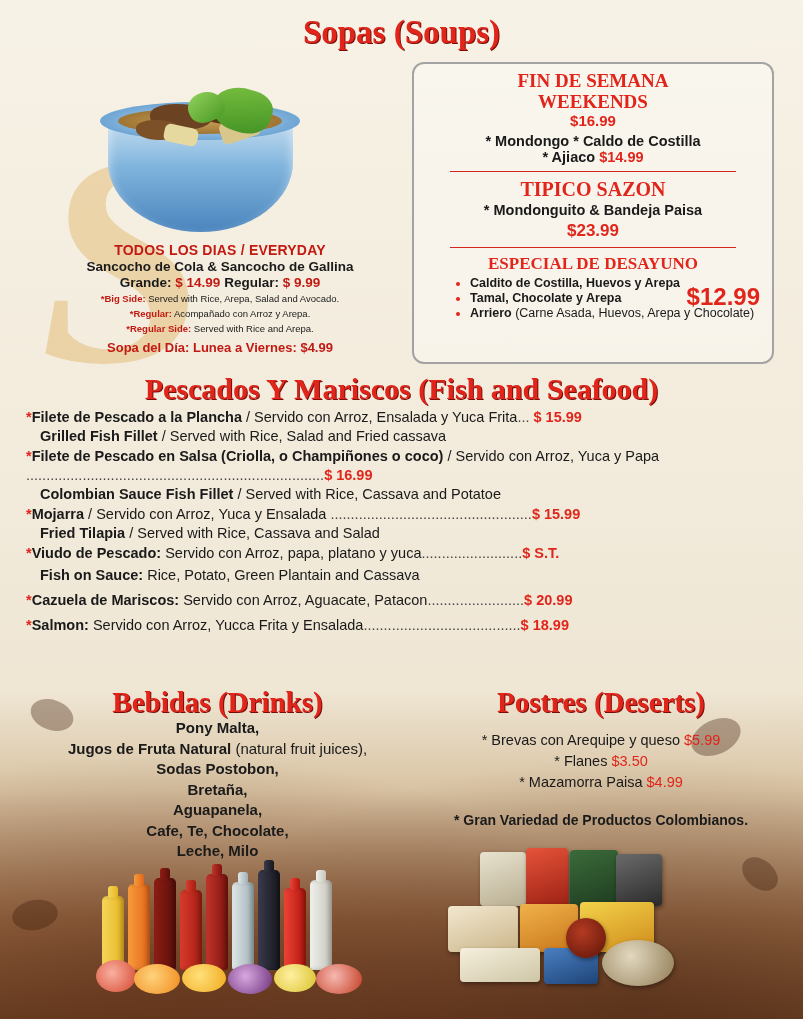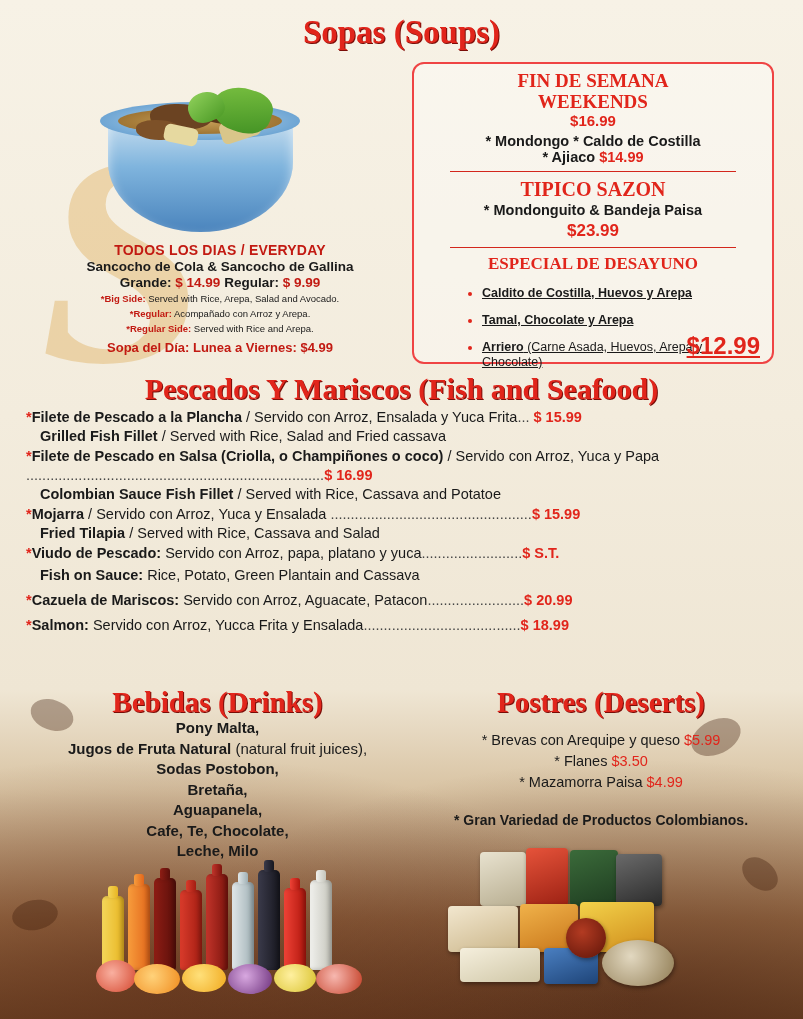--- a/index.html
+++ b/index.html
@@ -61,36 +61,36 @@
   .everyday .e1{font-size:14px;font-weight:bold;color:#c21a12;letter-spacing:.2px;text-align:center;}
   .everyday .e2{font-size:13.5px;font-weight:bold;color:#1a1a1a;margin-top:1px;}
   .everyday .e3{font-size:13.5px;font-weight:bold;color:#1a1a1a;margin-top:1px;}
   .everyday .e3 .p{color:#c21a12;}
   .everyday .note{font-size:9.5px;color:#1a1a1a;margin-top:3px;line-height:12px;}
   .everyday .note b{color:#c21a12;}
   .everyday .e4{font-size:13px;font-weight:bold;color:#c21a12;margin-top:5px;}
 
   
   .redbox{position:absolute;left:412px;top:62px;width:358px;height:298px;
-    border:2px solid #ef4444;border-radius:12px;background:rgba(255,255,255,.35);}
+    border:2px solid #a3a3a3;border-radius:12px;background:rgba(255,255,255,.35);}
   .rb-t1{text-align:center;font-family:"Liberation Serif",serif;font-weight:bold;
     color:#e1251b;font-size:19px;margin-top:6px;line-height:21px;}
   .rb-l{text-align:center;font-weight:bold;font-size:14.5px;color:#1a1a1a;margin-top:4px;}
   .rb-l .pr{color:#e1251b;}
   .rb-price{text-align:center;font-weight:bold;font-size:15px;color:#e1251b;}
   .hr-red{border:none;border-top:1.5px solid #d3261c;margin:6px 36px;}
   .rb-t2{text-align:center;font-family:"Liberation Serif",serif;font-weight:bold;
     color:#e1251b;font-size:20px;}
   .rb-big{text-align:center;font-weight:bold;font-size:17px;color:#e1251b;margin-top:3px;}
   .rb-t3{text-align:center;font-family:"Liberation Serif",serif;font-weight:bold;
     color:#e1251b;font-size:17px;margin-top:4px;}
   .bk-list{margin:2px 0 0 16px;font-size:12.5px;font-weight:bold;color:#1a1a1a;line-height:15px;}
-  .bk-list li{margin:12px;text-decoration:underline;}
+  .bk-list li{margin:0;}
   .bk-list li::marker{color:#e1251b;}
-  .bk-price{position:absolute;right:12px;bottom:10px;font-size:24px;font-weight:bold;color:#e1251b;text-decoration:underline;}
+  .bk-price{position:absolute;right:12px;bottom:10px;font-size:24px;font-weight:bold;color:#e1251b;}
   .bk-note{font-weight:normal;}
 
   
   #fish-title{position:absolute;left:0;top:372px;width:803px;font-size:30px;}
   .fishlist{position:absolute;left:26px;top:408px;width:752px;}
   .fr{font-size:14.5px;color:#1a1a1a;line-height:19px;margin-bottom:1px;position:relative;}
   .fr .star{color:#e1251b;font-weight:bold;}
   .fr .nm{font-weight:bold;}
   .fr .pr{color:#e1251b;font-weight:bold;}
   .fr .en{display:block;margin-left:14px;}

